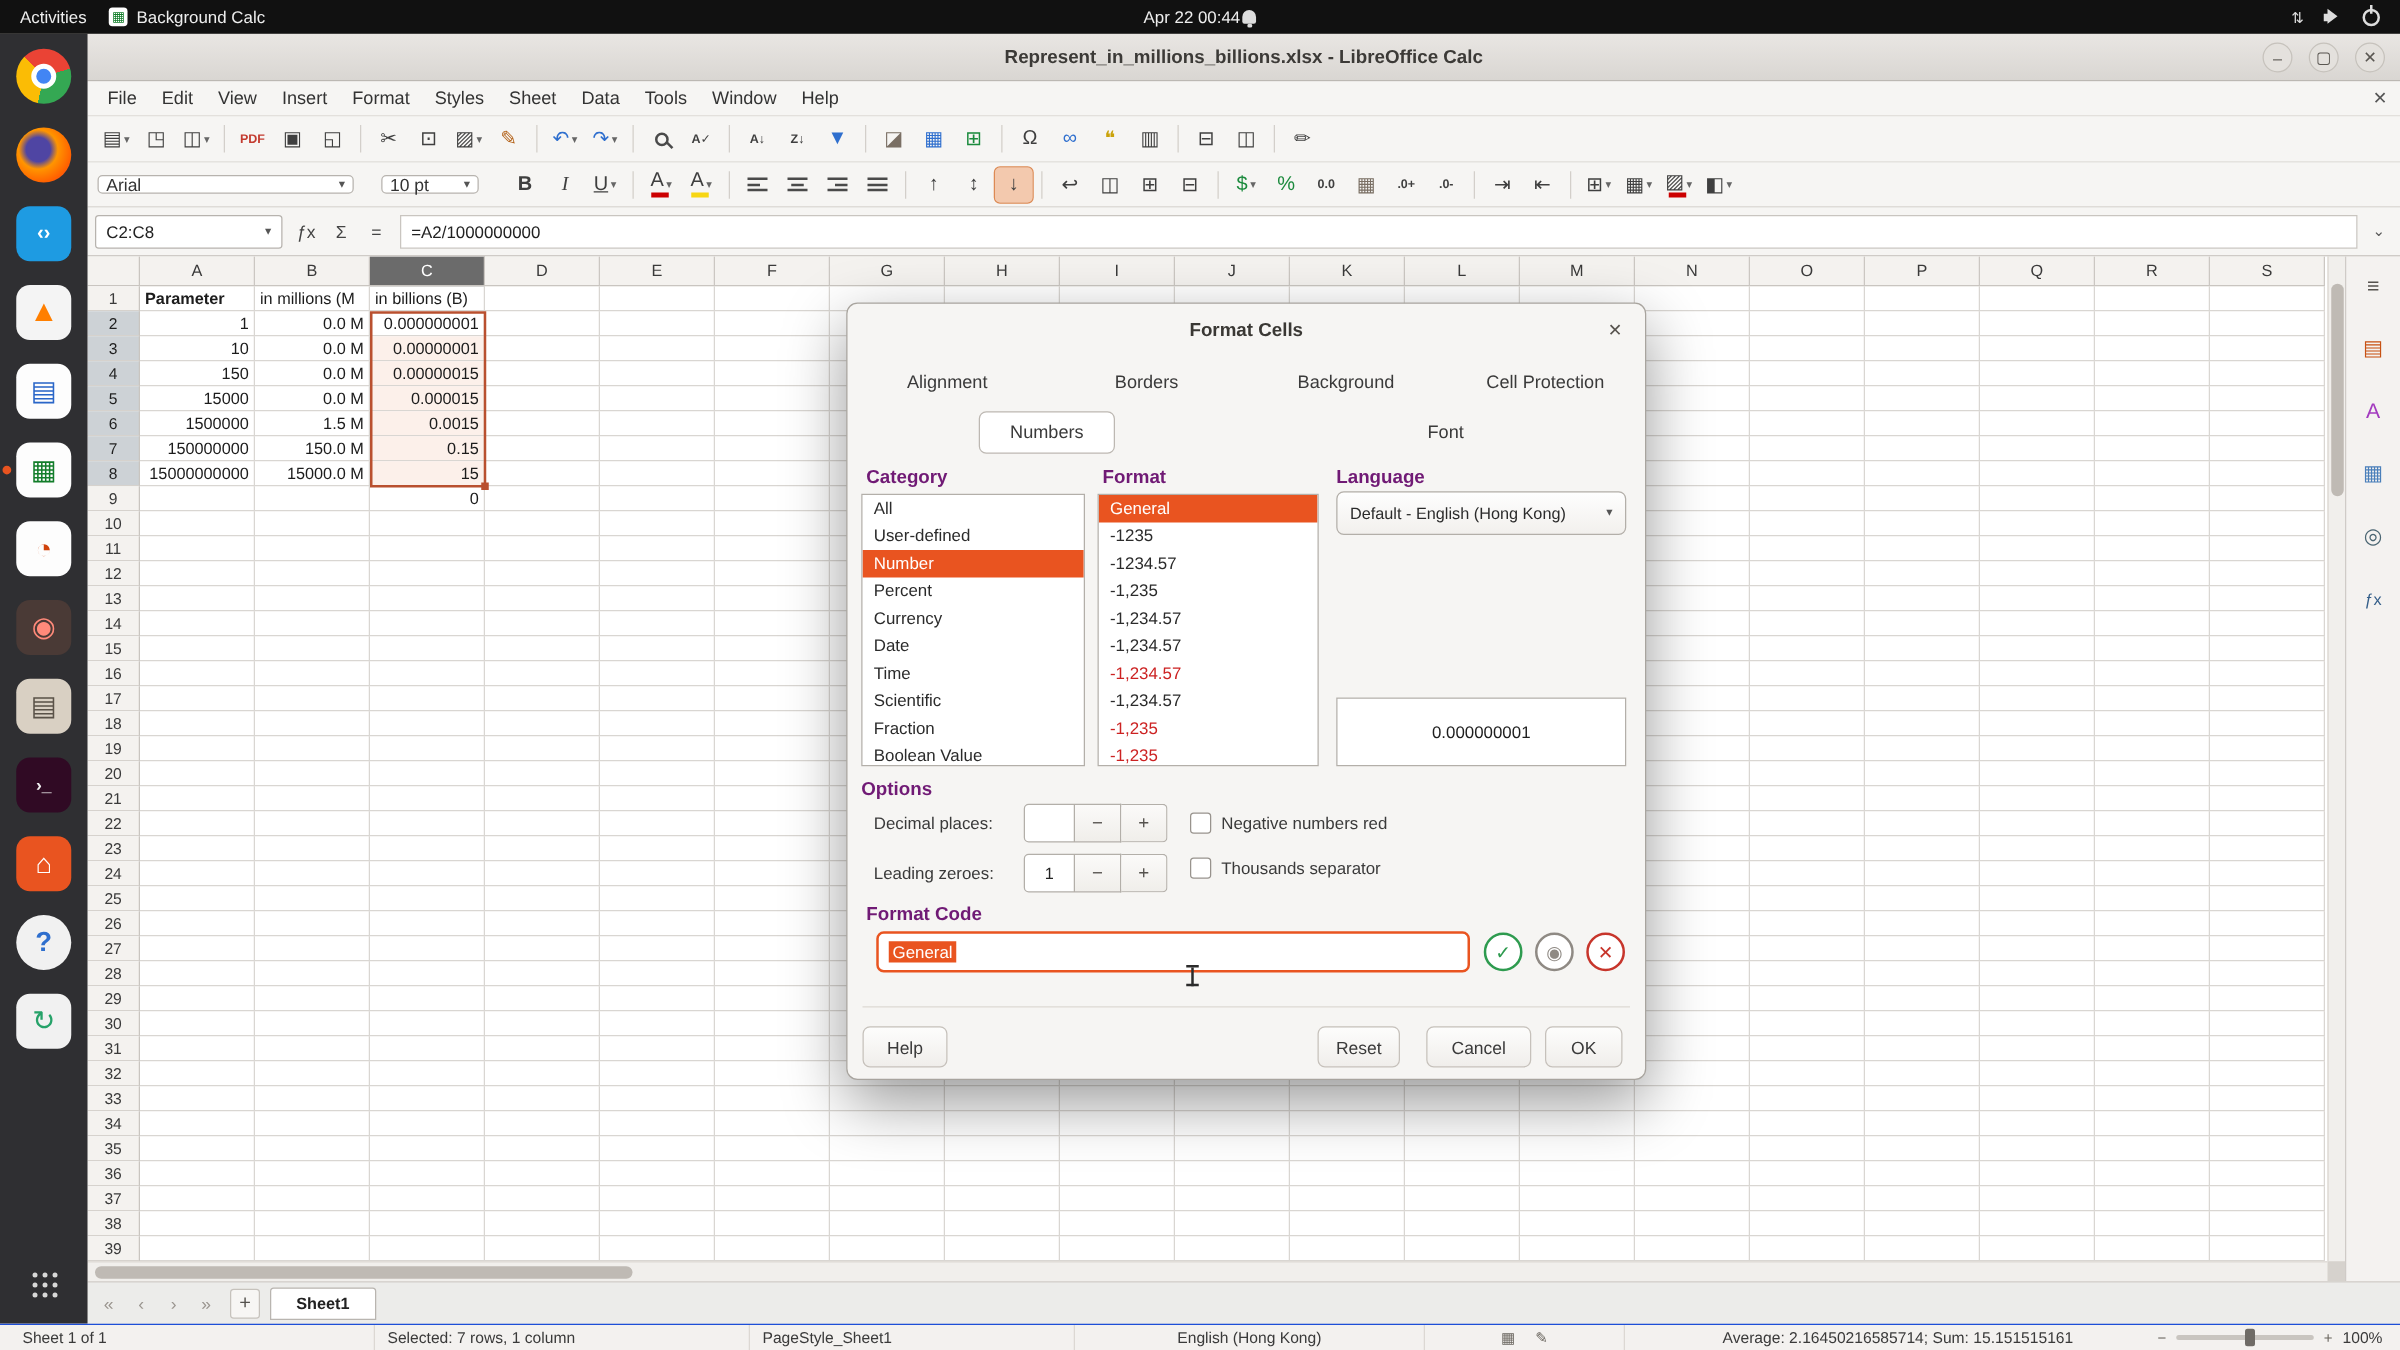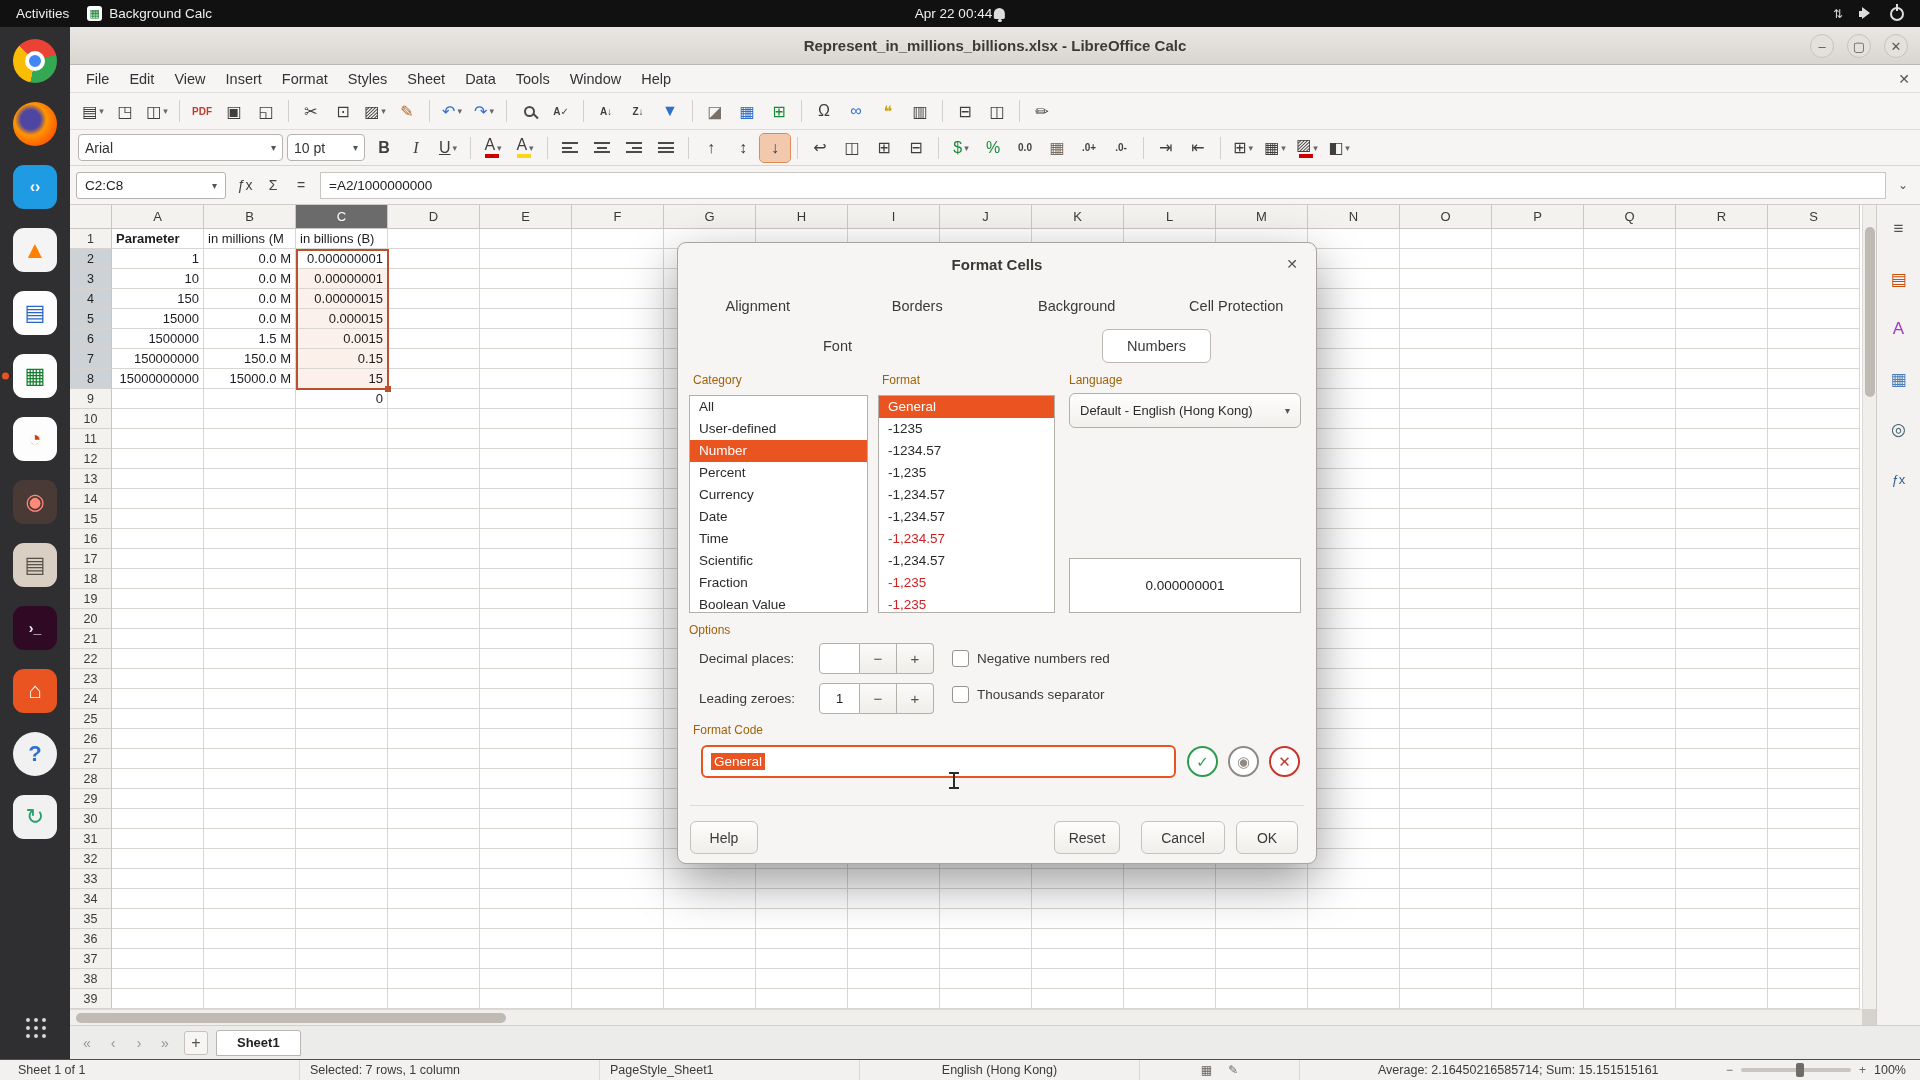--- a/index.html
+++ b/index.html
@@ -70,22 +70,22 @@
   .tbtn.active{background:#f3c9ae;outline:1px solid #dd8a54}
   .tsep{width:1px;height:22px;background:#d3cfca;margin:0 5px}
   .colorbar{position:absolute;bottom:4px;left:7px;right:9px;height:4px}
   .bars{width:16px;display:flex;flex-direction:column;gap:2.5px}
   .bars i{height:2px;background:#4a4a4a;display:block;width:100%}
   .bars.left i:nth-child(2){width:60%}
   .bars.center i:nth-child(2){width:60%;margin:0 auto}
   .bars.right i:nth-child(2){width:60%;margin-left:auto}
   .mag{width:11px;height:11px;border:2px solid #4a4a4a;border-radius:50%;position:relative}
   .mag::after{content:'';position:absolute;width:7px;height:2px;background:#4a4a4a;transform:rotate(45deg);right:-6px;bottom:-2px}
-  .combo{height:27px;border:1px solid #b7b3ae;border-radius:4px;background:#fff;display:flex;align-items:center;
-    font-size:14px;color:#333;padding:0 6px;justify-content:space-between;margin-right:2px}
+  .combo{height:15px;border:1px solid #b7b3ae;border-radius:4px;background:#fff;display:flex;align-items:center;
+    font-size:14px;color:#333;padding:0 6px;justify-content:space-between;margin-right:20px}
   .combo .dd{font-size:10px;color:#555;margin-left:8px}
   .combo.font{width:205px}
   .combo.size{width:78px}
 
   .formulabar{position:absolute;left:70px;top:166px;width:1850px;height:39px;background:#f6f5f3;border-bottom:1px solid #cfcbc7;
     display:flex;align-items:center;padding:0 6px;gap:6px;z-index:5}
   .namebox{width:150px;height:27px;border:1px solid #b7b3ae;border-radius:3px;background:#fff;display:flex;align-items:center;
     padding:0 8px;font-size:13.5px;color:#222;justify-content:space-between}
   .fbtn{width:26px;height:26px;display:flex;align-items:center;justify-content:center;font-size:14px;color:#444}
   .formula-input{flex:1;height:27px;border:1px solid #c9c5c0;background:#fff;display:flex;align-items:center;
@@ -147,21 +147,21 @@
   .dialog{position:absolute;left:677px;top:242px;width:640px;height:622px;background:#f6f5f3;border:1px solid #a8a49e;
     border-radius:9px;box-shadow:0 18px 50px rgba(0,0,0,.4);z-index:70}
   .dtitle{position:relative;height:42px;display:flex;align-items:center;justify-content:center;font-size:15px;font-weight:700;color:#3a3834}
   .dclose{position:absolute;right:14px;top:11px;width:20px;height:20px;display:flex;align-items:center;justify-content:center;color:#57534e;font-size:14px}
   .dtabs1{position:absolute;left:0;top:44px;width:100%;height:38px;display:flex}
   .dtab1{flex:1;display:flex;align-items:center;justify-content:center;font-size:14.5px;color:#3a3a3a}
   .dtabs2{position:absolute;left:0;top:82px;width:100%;height:42px;display:flex}
   .dtab2wrap{flex:1;display:flex;align-items:center;justify-content:center}
   .dtab2{font-size:14.5px;color:#3a3a3a;padding:8px 24px;border-radius:6px}
   .dtab2.active{background:#fff;border:1px solid #bdb8b2}
-  .dlabel{position:absolute;font-size:12px;font-weight:400;color:#a16207}
+  .dlabel{position:absolute;font-size:15px;font-weight:700;color:#701a75}
   .dlist{position:absolute;background:#fff;border:1px solid #b3afa9;overflow:hidden}
   .litem{height:22px;line-height:22px;padding:0 9px;font-size:13.5px;color:#2b2b2b;white-space:nowrap}
   .litem.lsel{background:#e95420;color:#fff}
   .litem.lred{color:#cc2222}
   .dselect{position:absolute;left:391px;top:150px;width:232px;height:35px;border:1px solid #b3afa9;border-radius:6px;
     background:linear-gradient(#fefefe,#f2f0ed);display:flex;align-items:center;justify-content:space-between;
     padding:0 10px;font-size:13px;color:#2b2b2b}
   .dpreview{position:absolute;left:391px;top:315px;width:232px;height:55px;border:1px solid #b3afa9;background:#fff;
     display:flex;align-items:center;justify-content:center;font-size:13.5px;color:#1e1e1e}
   .optlabel{position:absolute;font-size:13.5px;font-weight:400;color:#3a3a3a}
@@ -1387,24 +1387,24 @@
       <span class="dclose">✕</span>
     </div>
     <div class="dtabs1" id="dtabs1">
         <div class="dtab1">Alignment</div>
         <div class="dtab1">Borders</div>
         <div class="dtab1">Background</div>
         <div class="dtab1">Cell Protection</div>
       </div>
     <div class="dtabs2" id="dtabs2">
         <div class="dtab2wrap">
+          <div class="dtab2 active">Numbers</div>
+        </div>
+        <div class="dtab2wrap">
           <div class="dtab2">Font</div>
-        </div>
-        <div class="dtab2wrap">
-          <div class="dtab2 active">Numbers</div>
         </div>
       </div>
 
     <div class="dlabel" style="left:15px;top:130px">Category</div>
     <div class="dlist" id="cat-list" style="left:11px;top:152px;width:179px;height:218px">
         <div class="litem">All</div>
         <div class="litem">User-defined</div>
         <div class="litem lsel">Number</div>
         <div class="litem">Percent</div>
         <div class="litem">Currency</div>

